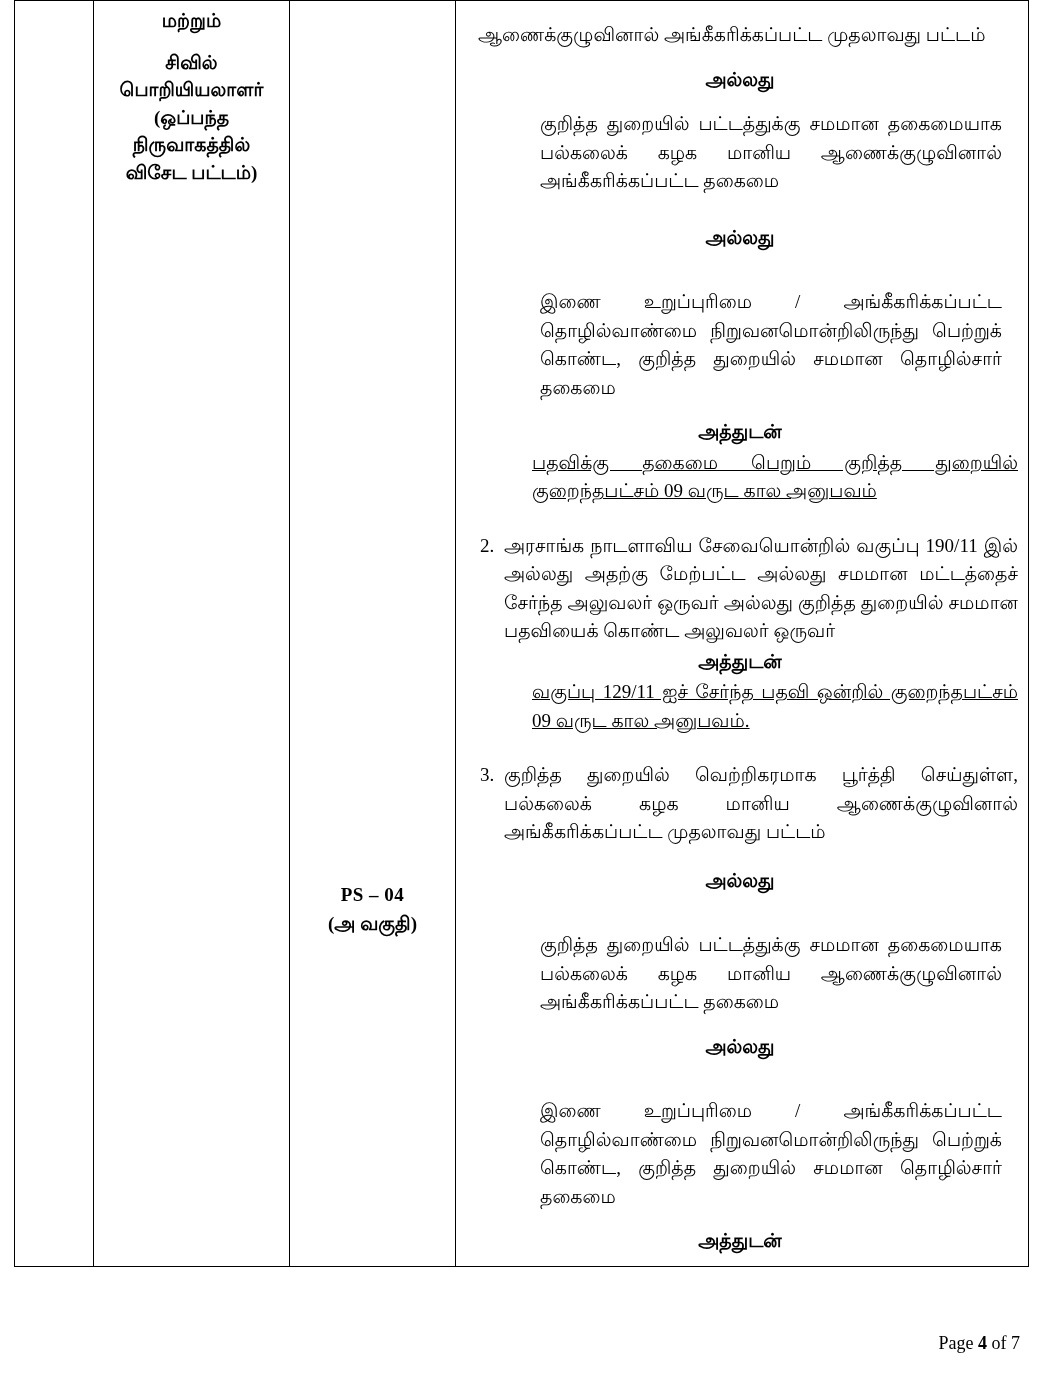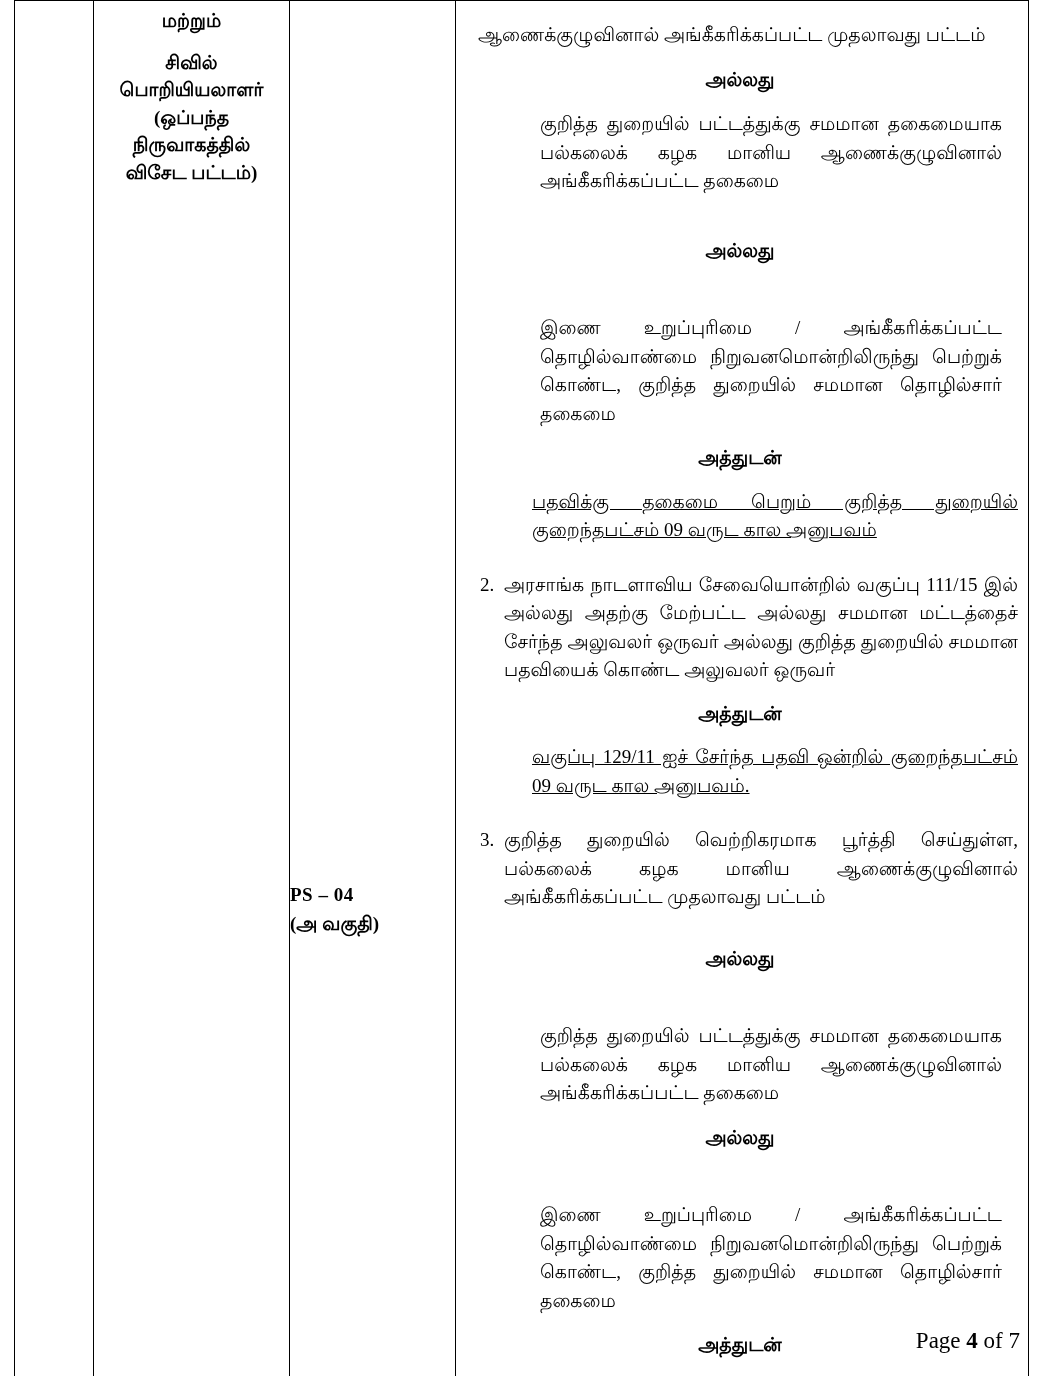--- a/index.html
+++ b/index.html
@@ -45,20 +45,21 @@
   .col2-block {
     text-align: center;
     font-size: 19px;
     line-height: 1.45;
     padding-top: 6px;
   }
   .col2-block div { }
 
   
   .col3-block {
+    text-align: center;
     font-weight: bold;
     font-size: 19px;
     line-height: 1.5;
     padding-top: 880px;
   }
   .col3-block .ps-code { letter-spacing: 0.5px; }
   .col3-block .ps-grade { }
 
   
   .col4-block {
@@ -80,21 +81,21 @@
   .just-ind2 {
     text-align: justify;
     text-align-last: left;
     margin: 0;
     padding-left: 70px;
     text-decoration: underline;
   }
   .center-bold {
     text-align: center;
     font-weight: bold;
-    margin: 15px;
+    margin: 2px;
   }
   .gap-s { height: 10px; }
   .gap-m { height: 18px; }
   .gap-l { height: 26px; }
 
   .num-item {
     display: flex;
     align-items: flex-start;
   }
   .num-item .num {
@@ -106,21 +107,21 @@
   .num-item .body {
     flex: 1 1 auto;
     text-align: justify;
     text-align-last: left;
   }
 
   .footer {
     position: absolute;
     right: 36px;
     bottom: 22px;
-    font-size: 23px;
+    font-size: 18px;
     font-family: "Liberation Serif", serif;
   }
   .footer b { font-weight: bold; }
 </style>
 </head>
 <body>
 
 <div class="page">
 
   <table class="doc-table">
@@ -166,21 +167,21 @@
           <p class="just-ind">இணை உறுப்புரிமை / அங்கீகரிக்கப்பட்ட தொழில்வாண்மை நிறுவனமொன்றிலிருந்து பெற்றுக் கொண்ட, குறித்த துறையில் சமமான தொழில்சார் தகைமை</p>
 
           <p class="center-bold">அத்துடன்</p>
 
           <p class="just-ind2">பதவிக்கு தகைமை பெறும் குறித்த துறையில் குறைந்தபட்சம் 09 வருட கால அனுபவம்</p>
 
           <div class="gap-l"></div>
 
           <div class="num-item">
             <span class="num">2.</span>
-            <span class="body">அரசாங்க நாடளாவிய சேவையொன்றில் வகுப்பு 111/15 இல் அல்லது அதற்கு மேற்பட்ட அல்லது சமமான மட்டத்தைச் சேர்ந்த அலுவலர் ஒருவர் அல்லது குறித்த துறையில் சமமான பதவியைக் கொண்ட அலுவலர் ஒருவர்</span>
+            <span class="body">அரசாங்க நாடளாவிய சேவையொன்றில் வகுப்பு 190/11 இல் அல்லது அதற்கு மேற்பட்ட அல்லது சமமான மட்டத்தைச் சேர்ந்த அலுவலர் ஒருவர் அல்லது குறித்த துறையில் சமமான பதவியைக் கொண்ட அலுவலர் ஒருவர்</span>
           </div>
 
           <p class="center-bold">அத்துடன்</p>
 
           <p class="just-ind2">வகுப்பு 129/11 ஐச் சேர்ந்த பதவி ஒன்றில் குறைந்தபட்சம் 09 வருட கால அனுபவம்.</p>
 
           <div class="gap-l"></div>
 
           <div class="num-item">
             <span class="num">3.</span>

